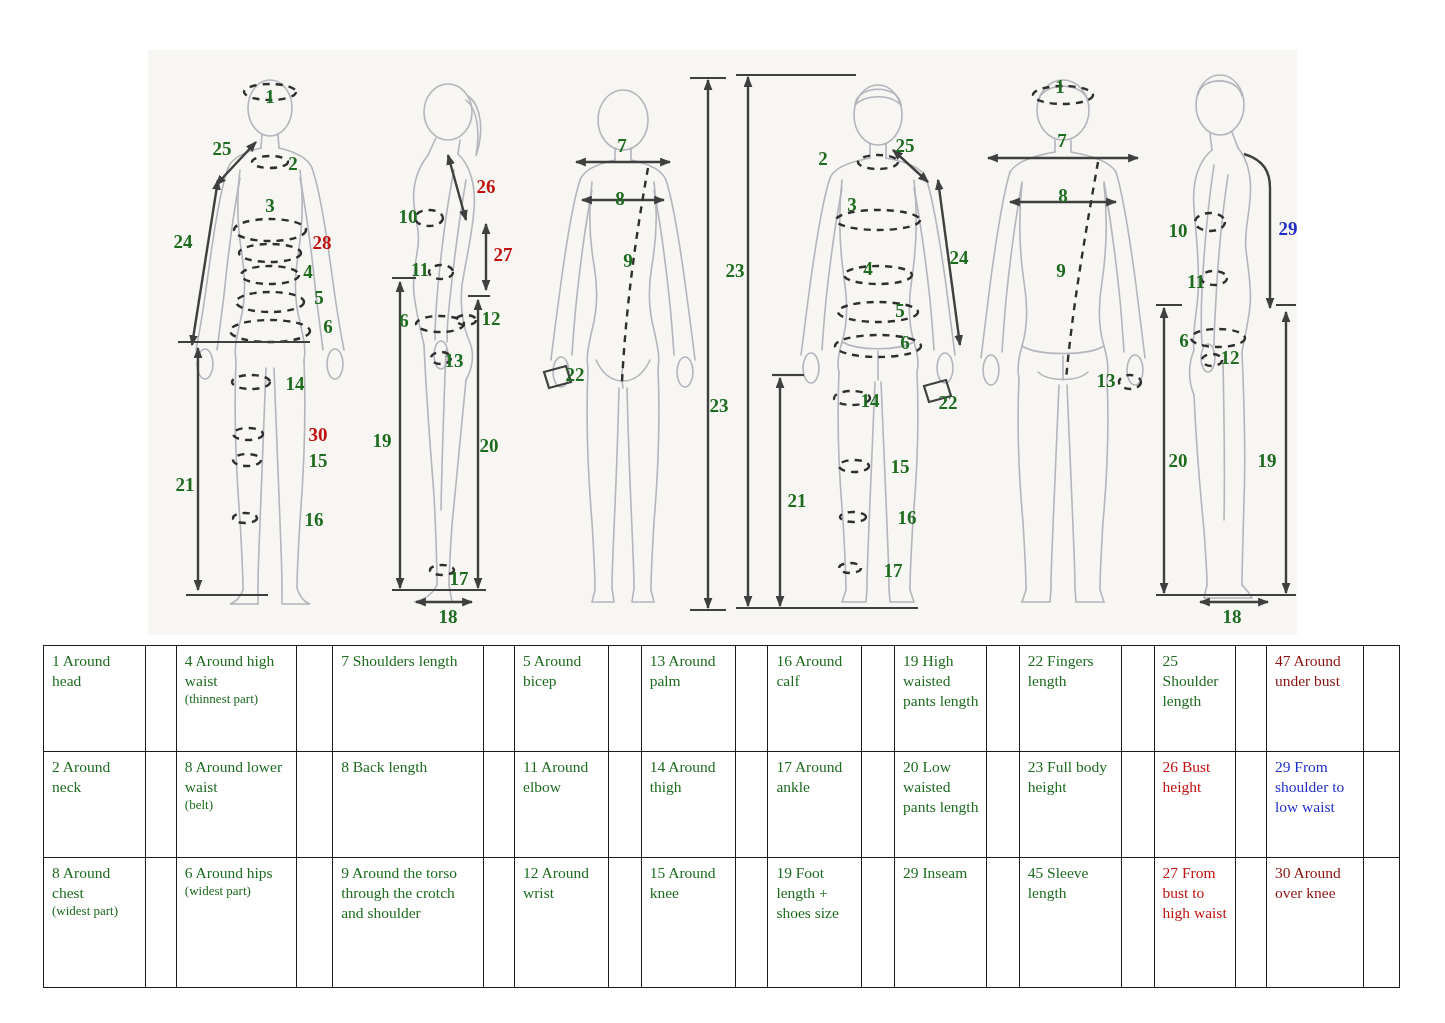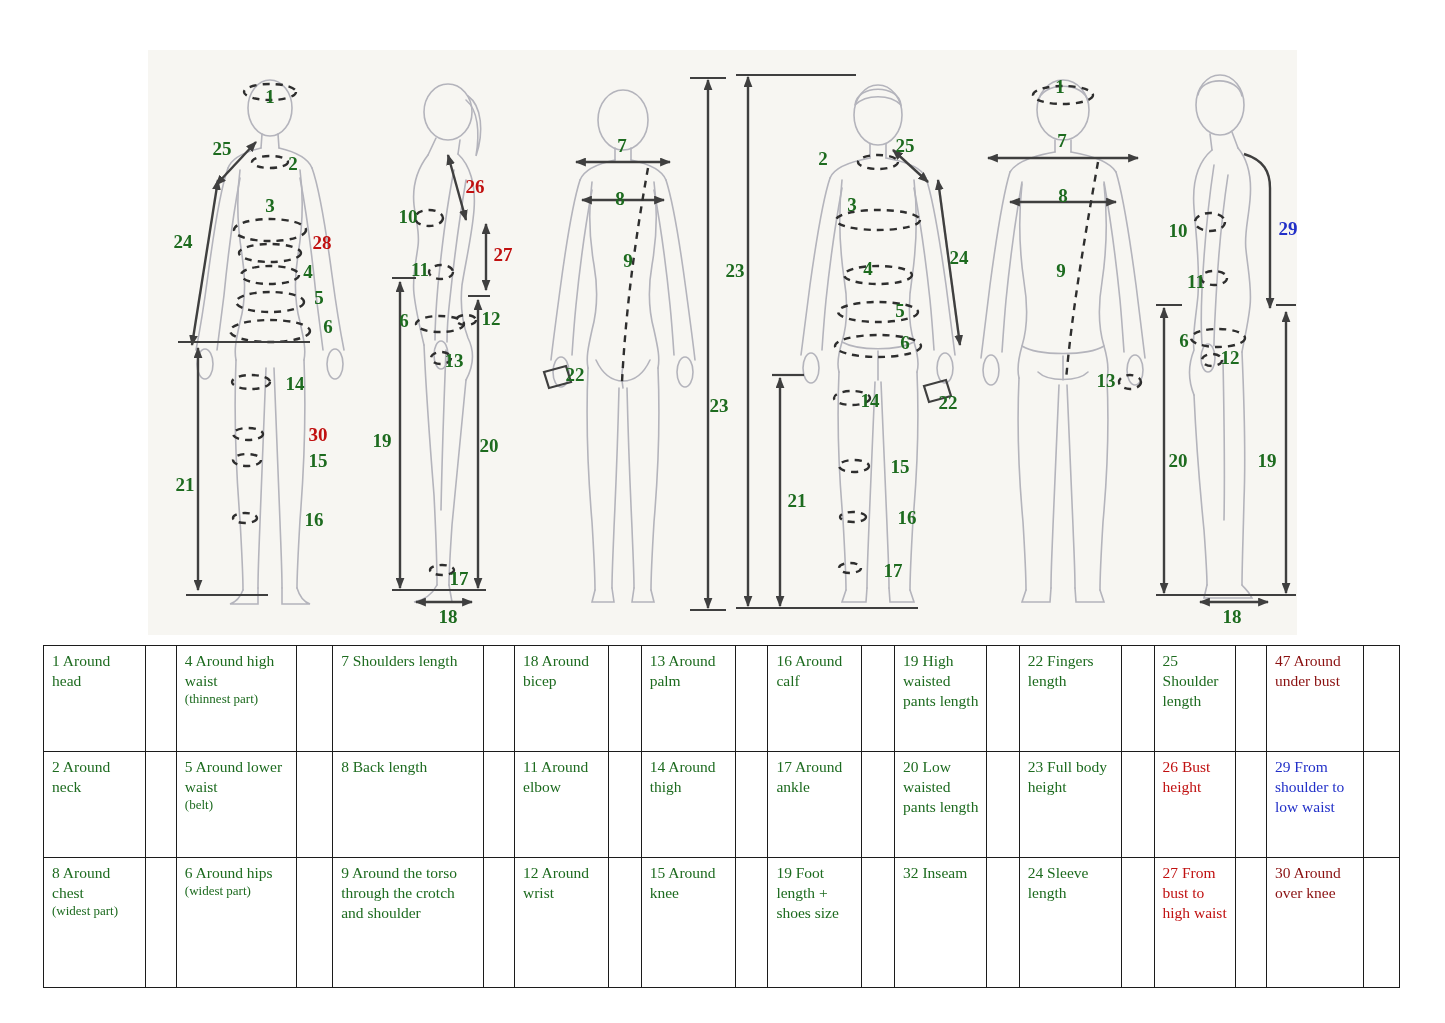--- a/index.html
+++ b/index.html
@@ -242,21 +242,21 @@
         <div class="num green" style="left: 35px; top: 191px;">24</div>
         <div class="num red" style="left: 174px; top: 192px;">28</div>
         <div class="num green" style="left: 160px; top: 221px;">4</div>
         <div class="num green" style="left: 171px; top: 247px;">5</div>
         <div class="num green" style="left: 180px; top: 276px;">6</div>
         <div class="num green" style="left: 147px; top: 333px;">14</div>
         <div class="num red" style="left: 170px; top: 384px; text-align: center;">30</div>
         <div class="num green" style="left: 170px; top: 410px;">15</div>
         <div class="num green" style="left: 37px; top: 434px;">21</div>
         <div class="num green" style="left: 166px; top: 469px;">16</div>
-        <div class="num red" style="left: 327px; top: 136px;">26</div>
+        <div class="num red" style="left: 338px; top: 136px;">26</div>
         <div class="num green" style="left: 260px; top: 166px;">10</div>
         <div class="num red" style="left: 355px; top: 204px;">27</div>
         <div class="num green" style="left: 272px; top: 219px;">11</div>
         <div class="num green" style="left: 256px; top: 270px;">6</div>
         <div class="num green" style="left: 343px; top: 268px;">12</div>
         <div class="num green" style="left: 306px; top: 310px;">13</div>
         <div class="num green" style="left: 234px; top: 390px;">19</div>
         <div class="num green" style="left: 341px; top: 395px;">20</div>
         <div class="num green" style="left: 311px; top: 528px;">17</div>
         <div class="num green" style="left: 300px; top: 566px;">18</div>
@@ -319,39 +319,39 @@
         <col style="width:35px">
     </colgroup>
     <tbody id="tbody">
         <tr class="r1">
           <td class="green"><span>1 Around head</span></td>
           <td></td>
           <td class="green"><span>4 Around high waist</span><span class="note">(thinnest part)</span></td>
           <td></td>
           <td class="green"><span>7 Shoulders length</span></td>
           <td></td>
-          <td class="green"><span>18 Around bicep</span></td>
+          <td class="green"><span>5 Around bicep</span></td>
           <td></td>
           <td class="green"><span>13 Around palm</span></td>
           <td></td>
           <td class="green"><span>16 Around calf</span></td>
           <td></td>
           <td class="green"><span>19 High waisted pants length</span></td>
           <td></td>
           <td class="green"><span>22 Fingers length</span></td>
           <td></td>
           <td class="green"><span>25 Shoulder length</span></td>
           <td></td>
           <td class="darkred"><span>47 Around under bust</span></td>
           <td></td>
         </tr>
         <tr class="r2">
           <td class="green"><span>2 Around neck</span></td>
           <td></td>
-          <td class="green"><span>5 Around lower waist</span><span class="note">(belt)</span></td>
+          <td class="green"><span>8 Around lower waist</span><span class="note">(belt)</span></td>
           <td></td>
           <td class="green"><span>8 Back length</span></td>
           <td></td>
           <td class="green"><span>11 Around elbow</span></td>
           <td></td>
           <td class="green"><span>14 Around thigh</span></td>
           <td></td>
           <td class="green"><span>17 Around ankle</span></td>
           <td></td>
           <td class="green"><span>20 Low waisted pants length</span></td>
@@ -369,23 +369,23 @@
           <td class="green"><span>6 Around hips</span><span class="note">(widest part)</span></td>
           <td></td>
           <td class="green"><span>9 Around the torso through the crotch and shoulder</span></td>
           <td></td>
           <td class="green"><span>12 Around wrist</span></td>
           <td></td>
           <td class="green"><span>15 Around knee</span></td>
           <td></td>
           <td class="green"><span>19 Foot length + shoes size</span></td>
           <td></td>
-          <td class="green"><span>32 Inseam</span></td>
-          <td></td>
-          <td class="green"><span>24 Sleeve length</span></td>
+          <td class="green"><span>29 Inseam</span></td>
+          <td></td>
+          <td class="green"><span>45 Sleeve length</span></td>
           <td></td>
           <td class="red"><span>27 From bust to high waist</span></td>
           <td></td>
           <td class="darkred"><span>30 Around over knee</span></td>
           <td></td>
         </tr>
       </tbody>
   </table>
 
 </div>

